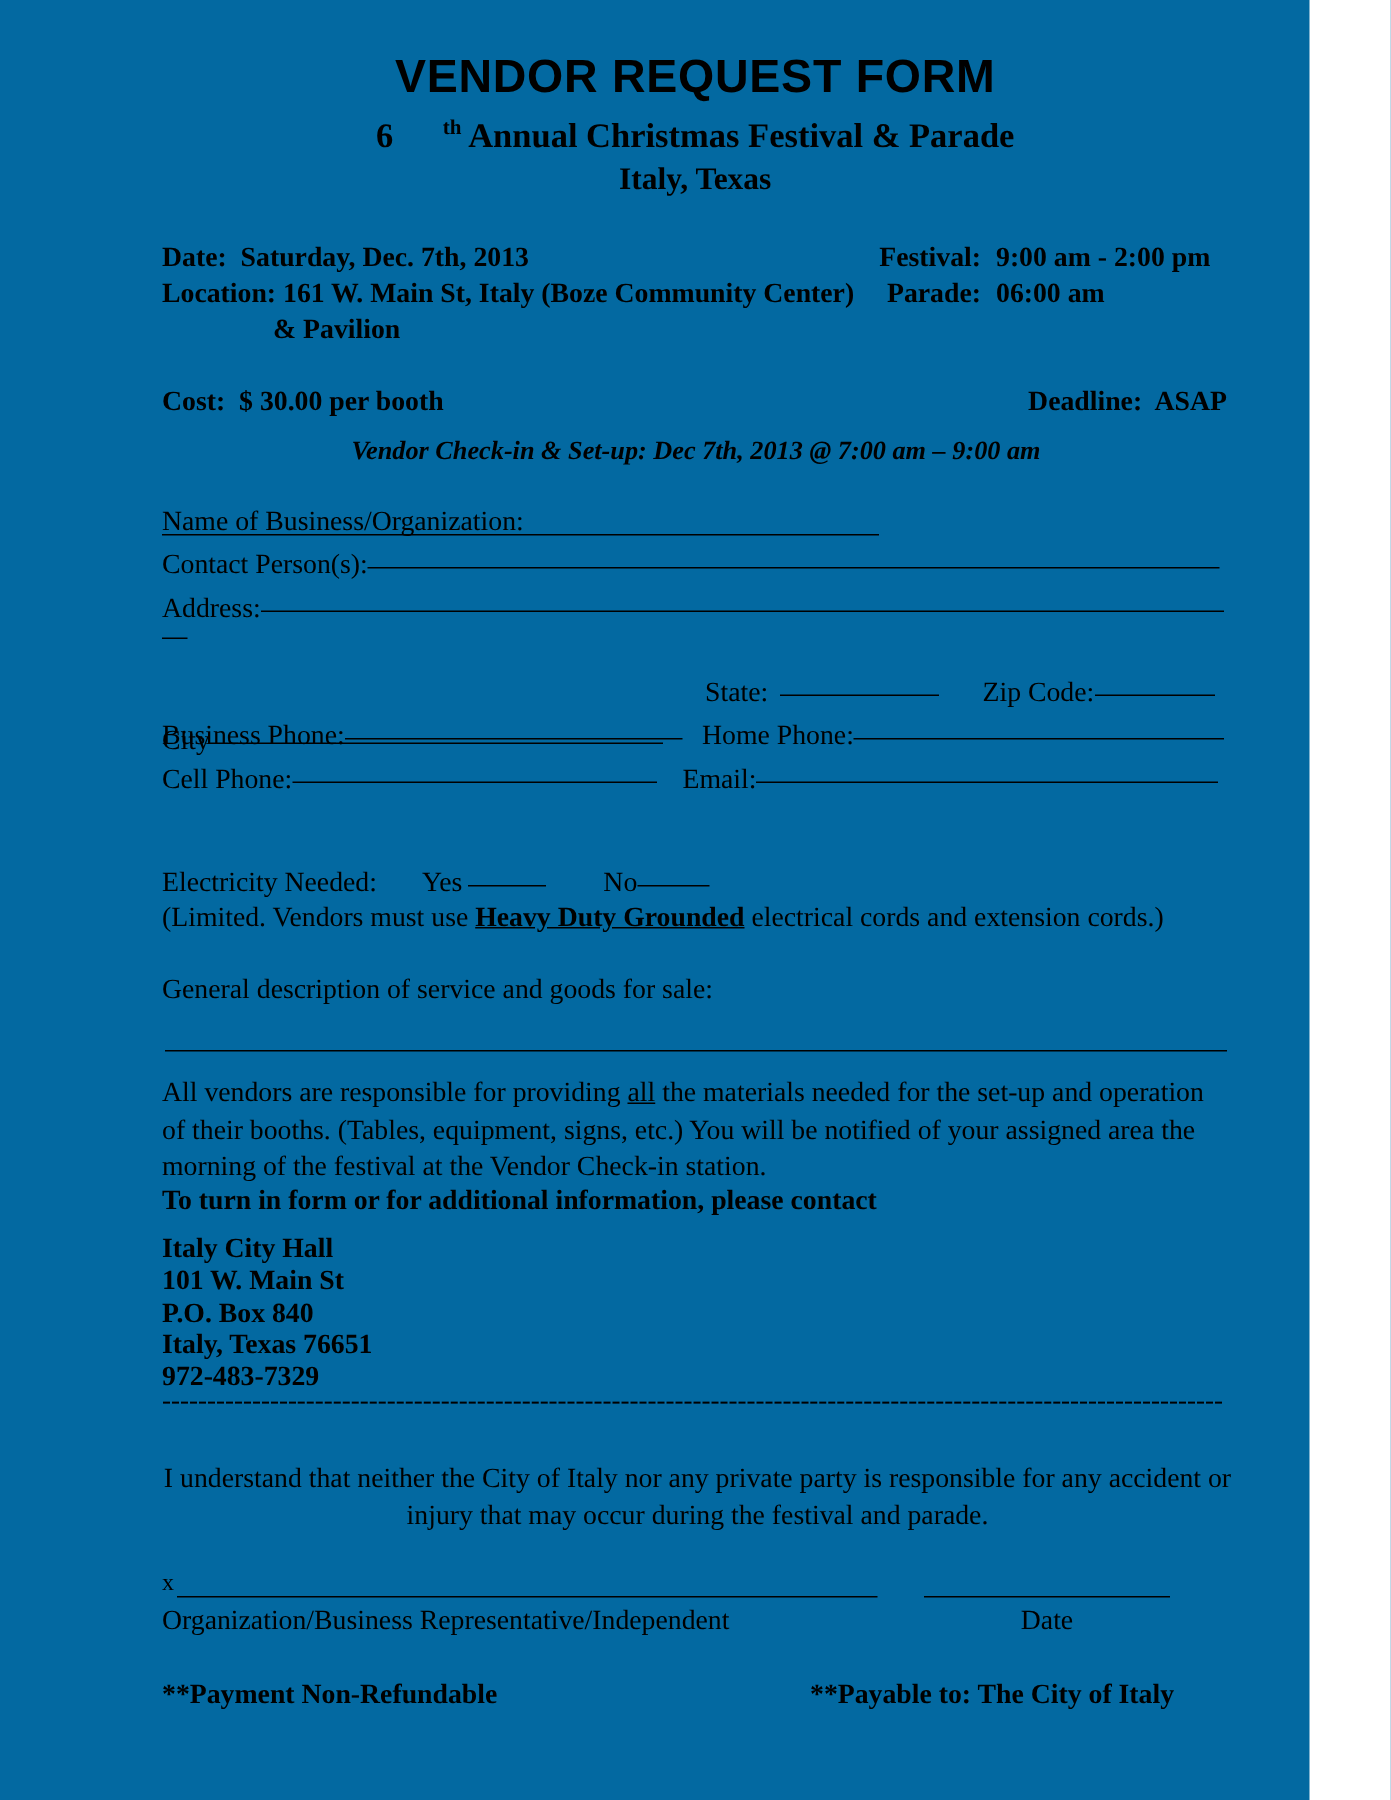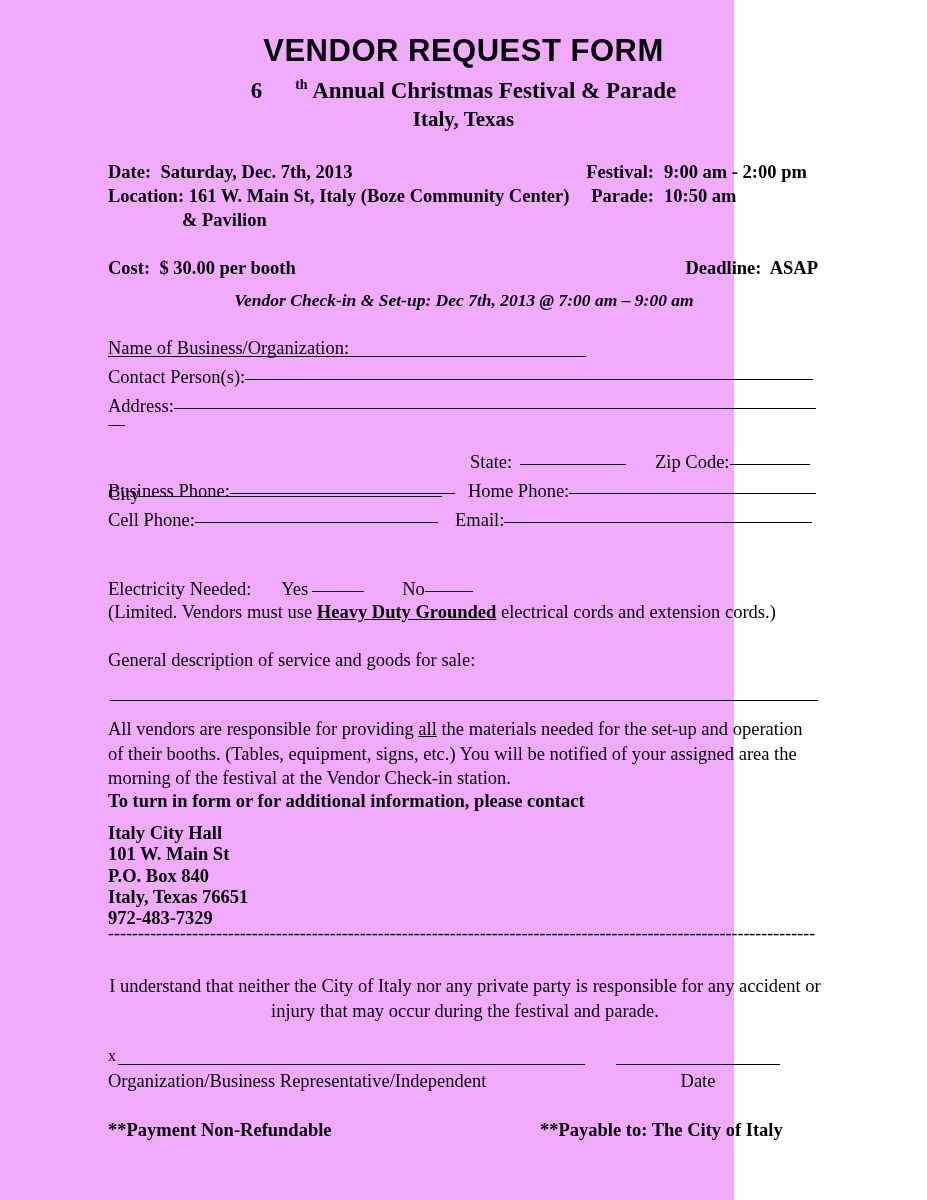--- a/index.html
+++ b/index.html
@@ -11,23 +11,23 @@
     width: 927px;
     height: 1200px;
     position: relative;
     font-family: "Liberation Serif", "DejaVu Serif", serif;
     color: #000000;
     overflow: hidden;
   }
   .page {
     position: absolute;
     left: 0; top: 0;
-    width: 734px;
+    width: 873px;
     height: 1200px;
-    background: #f0abfc;
+    background: #0369a1;
   }
 
   
   .doc-title {
     position: absolute;
     left: 0; top: 34px;
     width: 927px;
     text-align: center;
     font-family: "Liberation Sans", "DejaVu Sans", sans-serif;
     font-weight: bold;
@@ -281,21 +281,21 @@
   <div class="detail-row d-loc"><span>Location:</span> <span>161 W. Main St, Italy (Boze Community Center)</span></div>
   <div class="detail-row d-pav">&amp; Pavilion</div>
   <div class="detail-row d-cost"><span>Cost:</span>&nbsp; <span>$ 30.00 per booth</span></div>
 
   <div class="detail-right r-fest">
       <span class="rlabel">Festival:</span>
       <span>9:00 am - 2:00 pm</span>
     </div>
   <div class="detail-right r-par">
       <span class="rlabel">Parade:</span>
-      <span>10:50 am</span>
+      <span>06:00 am</span>
     </div>
   <div class="r-dead"><span>Deadline:</span>&nbsp; <span>ASAP</span></div>
 
   <div class="checkin">Vendor Check-in &amp; Set-up: Dec 7th, 2013 @ 7:00 am – 9:00 am</div>
 
   <div class="field f-name">
     <span class="lbl">Name of Business/Organization:</span>
     <span class="rule" style="width:478px"></span>
   </div>
   <div class="field f-contact">

